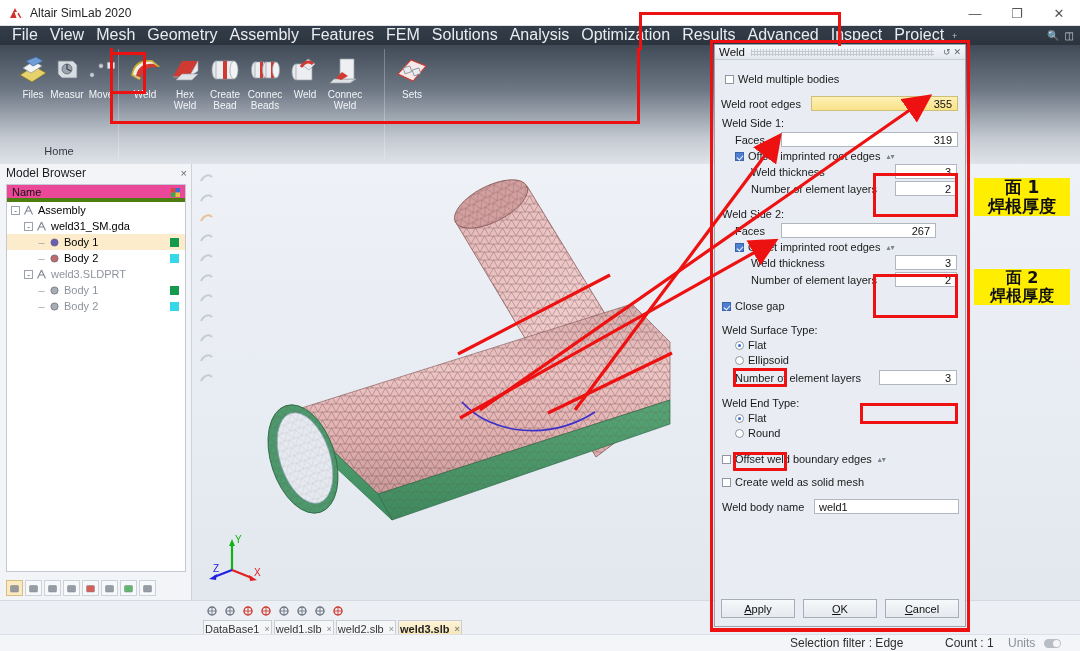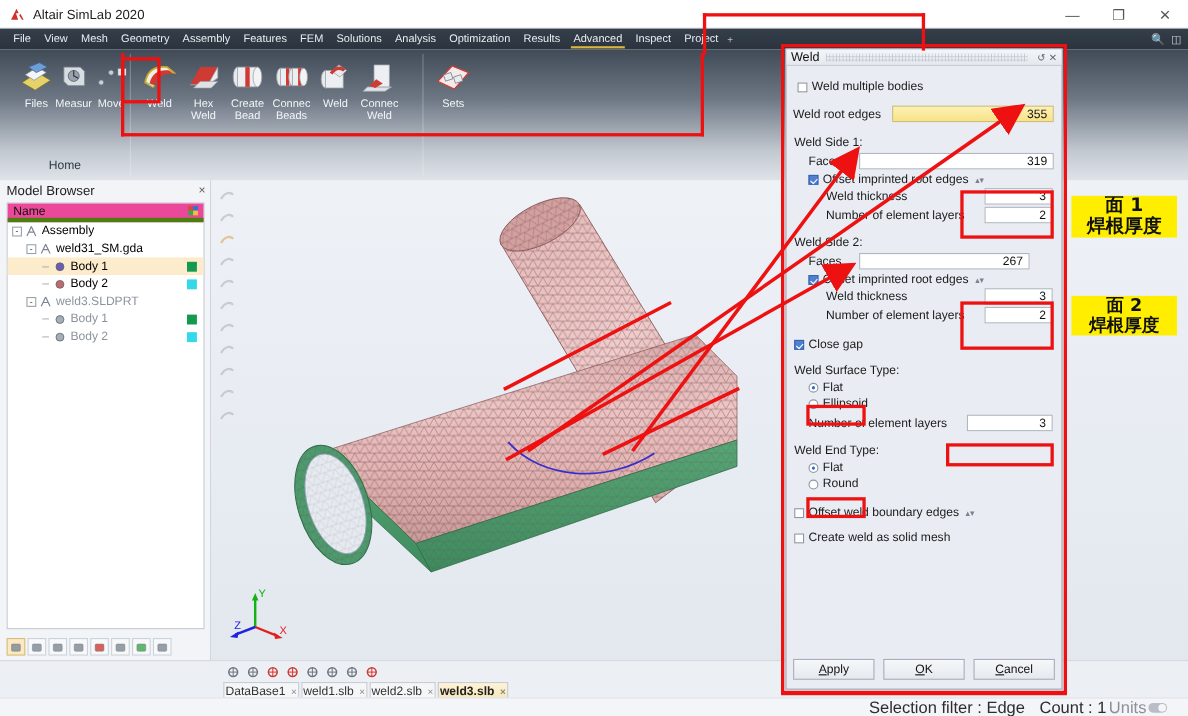--- a/index.html
+++ b/index.html
@@ -27,21 +27,21 @@
     color:#555; font-size:13px;
   }
 
   
   #menubar {
     height:19px; background:#2e3742; display:flex; align-items:center;
     padding-left:6px; position:relative;
     background:linear-gradient(180deg,#343e4a 0%,#2b343e 100%);
   }
   #menubar .mi {
-    color:#e9edf2; font-size:10px; padding:2px 6px 3px 6px; white-space:nowrap;
+    color:#e9edf2; font-size:16px; padding:2px 6px 3px 6px; white-space:nowrap;
     position:relative;
   }
   #menubar .mi.active::after{
     content:""; position:absolute; left:4px; right:4px; bottom:0; height:2px;
     background:#d8b73d;
   }
   #menubar .plus { color:#b9c2cc; font-size:9px; margin-left:2px; vertical-align:top;}
   #menu-right { position:absolute; right:6px; display:flex; gap:5px; align-items:center;}
   #menu-right span { color:#c7ced6; font-size:10px; }
 
@@ -131,21 +131,21 @@
   .tab {
     height:17px; display:flex; align-items:center; padding:0 1px;
     border:1px solid #c8cdd5; border-bottom:none; background:#f4f6f8;
     font-size:11px; color:#333; margin-right:2px;
   }
   .tab.active { background:linear-gradient(180deg,#fdf3d6,#f7e6b4); font-weight:bold; color:#222;}
   .tab .tx { margin-left:5px; font-size:9px; color:#888; }
   #statusbar {
     position:absolute; left:0; right:0; bottom:0; height:17px;
     background:#f3f5f8; border-top:1px solid #dde1e7;
-    display:flex; align-items:center; font-size:15px; color:#2d2d2d;
+    display:flex; align-items:center; font-size:12px; color:#2d2d2d;
   }
   #statusbar .sf { position:absolute; left:790px; }
   #statusbar .ct { position:absolute; left:945px; }
   #statusbar .un { position:absolute; left:1008px; color:#8b9199; }
   #statusbar .toggle {
     position:absolute; left:1044px; width:17px; height:9px; border-radius:5px;
     background:#b9bec6;
   }
   #statusbar .toggle::after{
     content:""; position:absolute; right:1px; top:1px; width:7px;height:7px;
@@ -731,21 +731,21 @@
     <div class="chkrow">
       <span class="chk"></span>
       <span>Weld multiple bodies</span>
     </div>
 
     <div class="fieldrow" style="margin-top:11px;">
       <span class="flbl" style="width:90px;">Weld root edges</span>
       <span class="inp yellow" style="width:147px;">355</span>
     </div>
 
-    <div class="sectlabel" style="margin-top:13px;">Weld Side 1:</div>
+    <div class="sectlabel" style="margin-top:6px;">Weld Side 1:</div>
 
     <div class="fieldrow">
       <span class="flbl" style="width:46px; margin-left:14px;">Faces</span>
       <span class="inp" style="width:177px;">319</span>
     </div>
 
     <div class="chkrow" style="margin-left:14px; margin-top:3px;">
       <span class="chk on"></span>
       <span>Offset imprinted root edges</span>
       <span class="tinyarrows">▴▾</span>
@@ -815,20 +815,24 @@
       <span class="chk"></span>
       <span>Offset weld boundary edges</span>
       <span class="tinyarrows">▴▾</span>
     </div>
 
     <div class="chkrow" style="margin-left:1px; margin-top:11px;">
       <span class="chk"></span>
       <span>Create weld as solid mesh</span>
     </div>
 
+    <div class="fieldrow" style="margin-top:11px;">
+      <span class="flbl" style="width:92px; margin-left:1px;">Weld body name</span>
+      <span class="inp left" style="width:145px;">weld1</span>
+    </div>
   </div>
 
   <div id="weld-btns">
     <div class="wbtn">
         <u>A</u>
         <span>pply</span>
       </div>
     <div class="wbtn">
         <u>O</u>
         <span>K</span>

